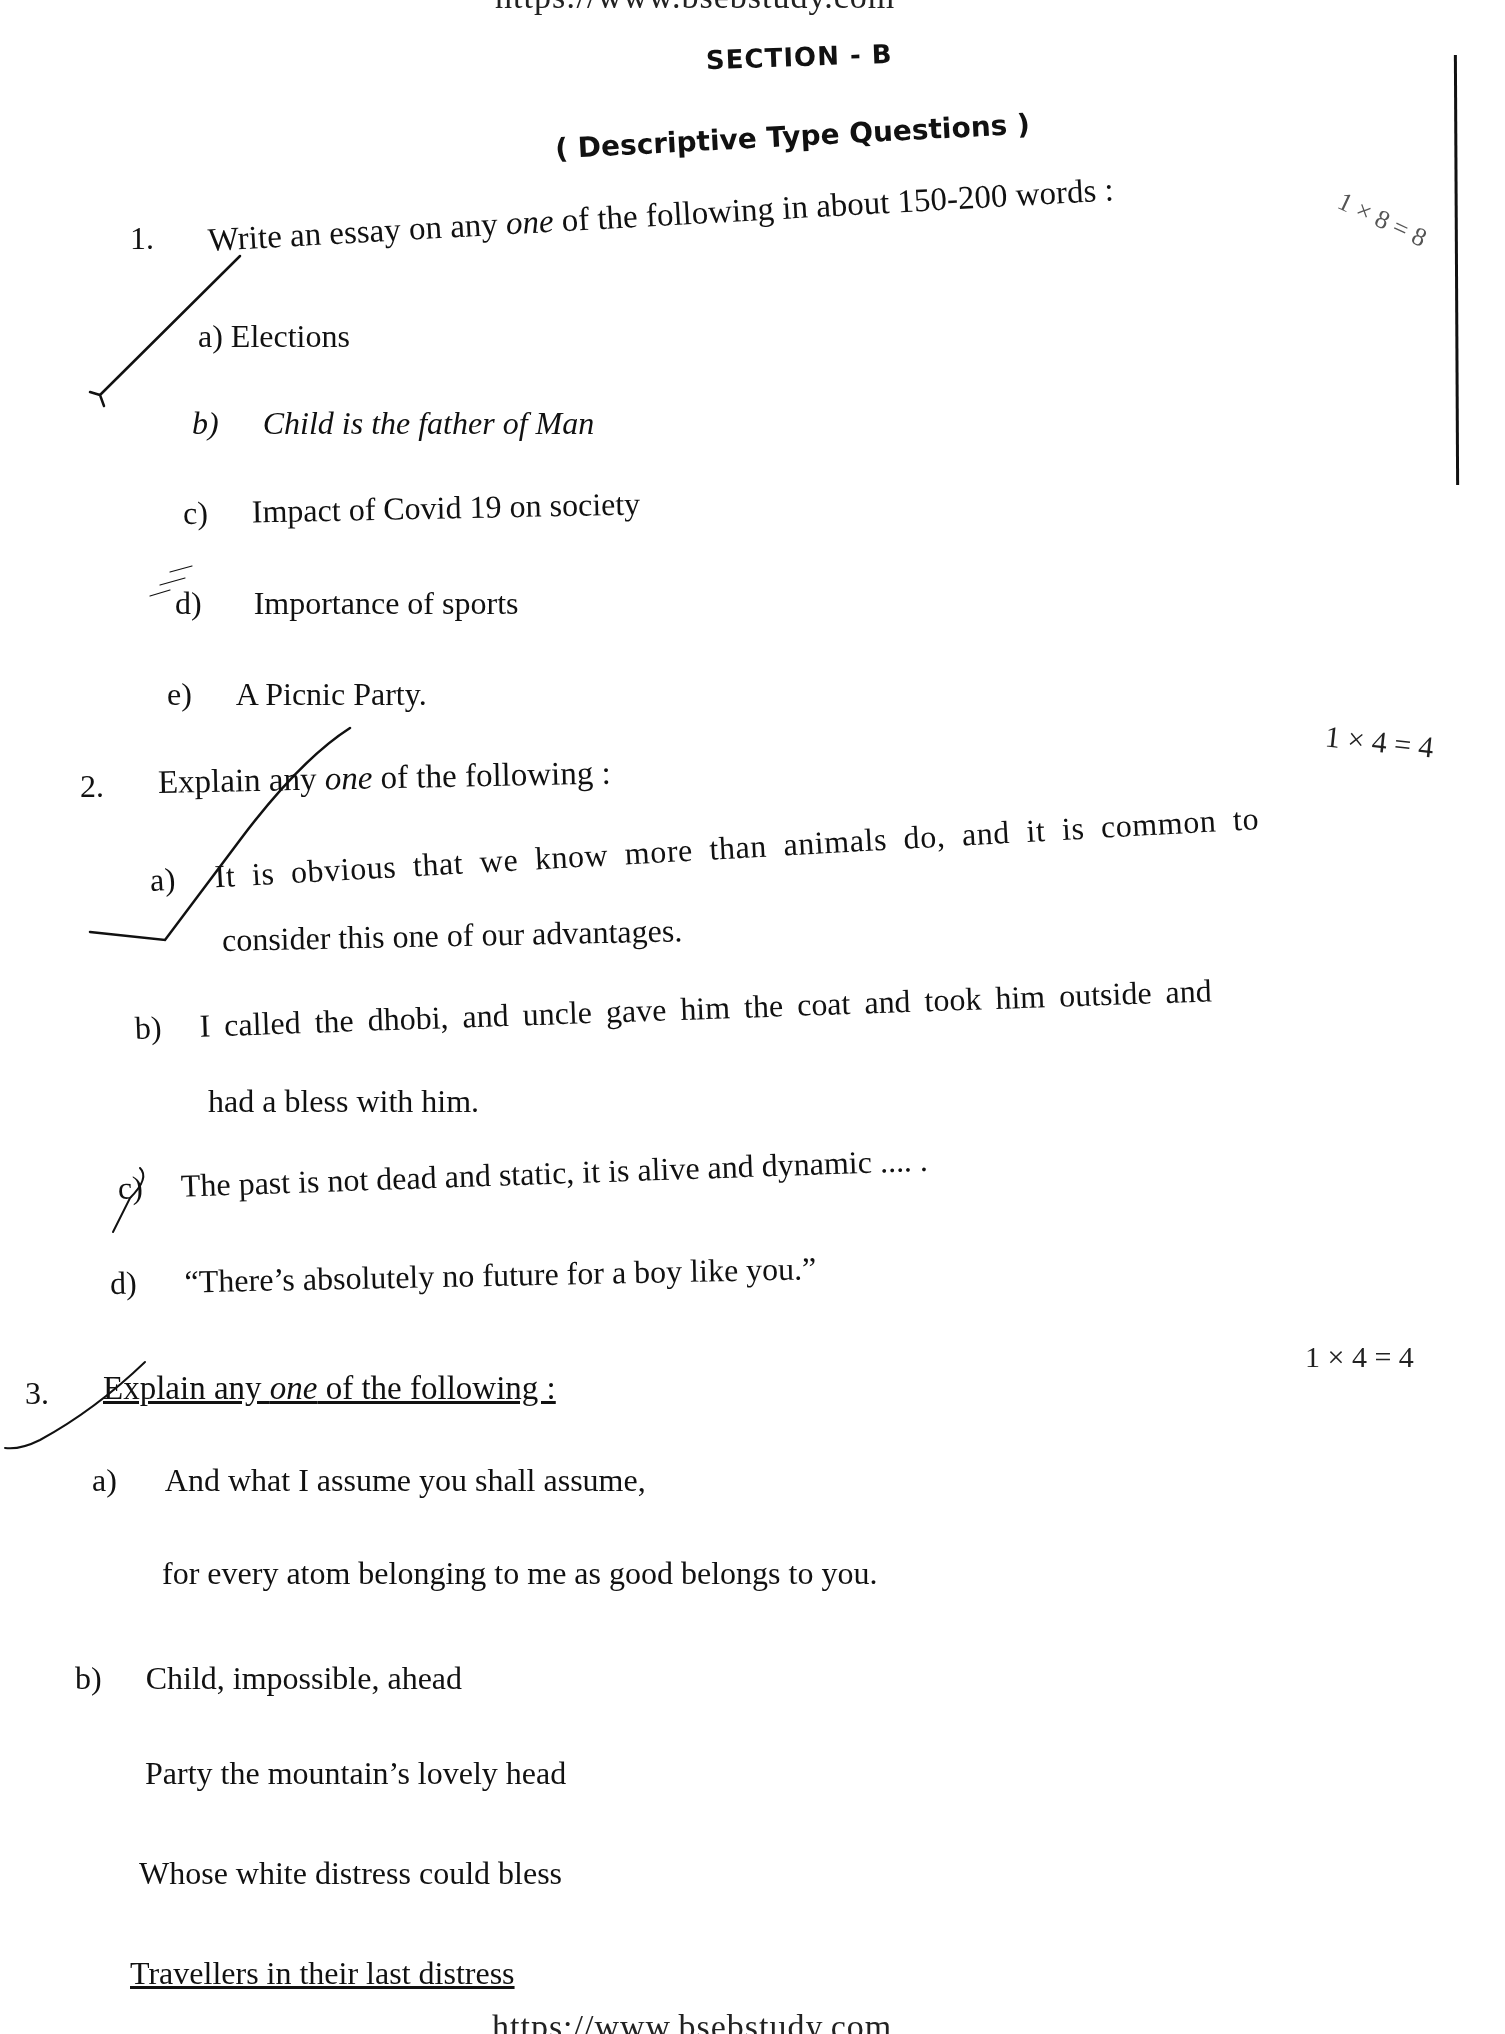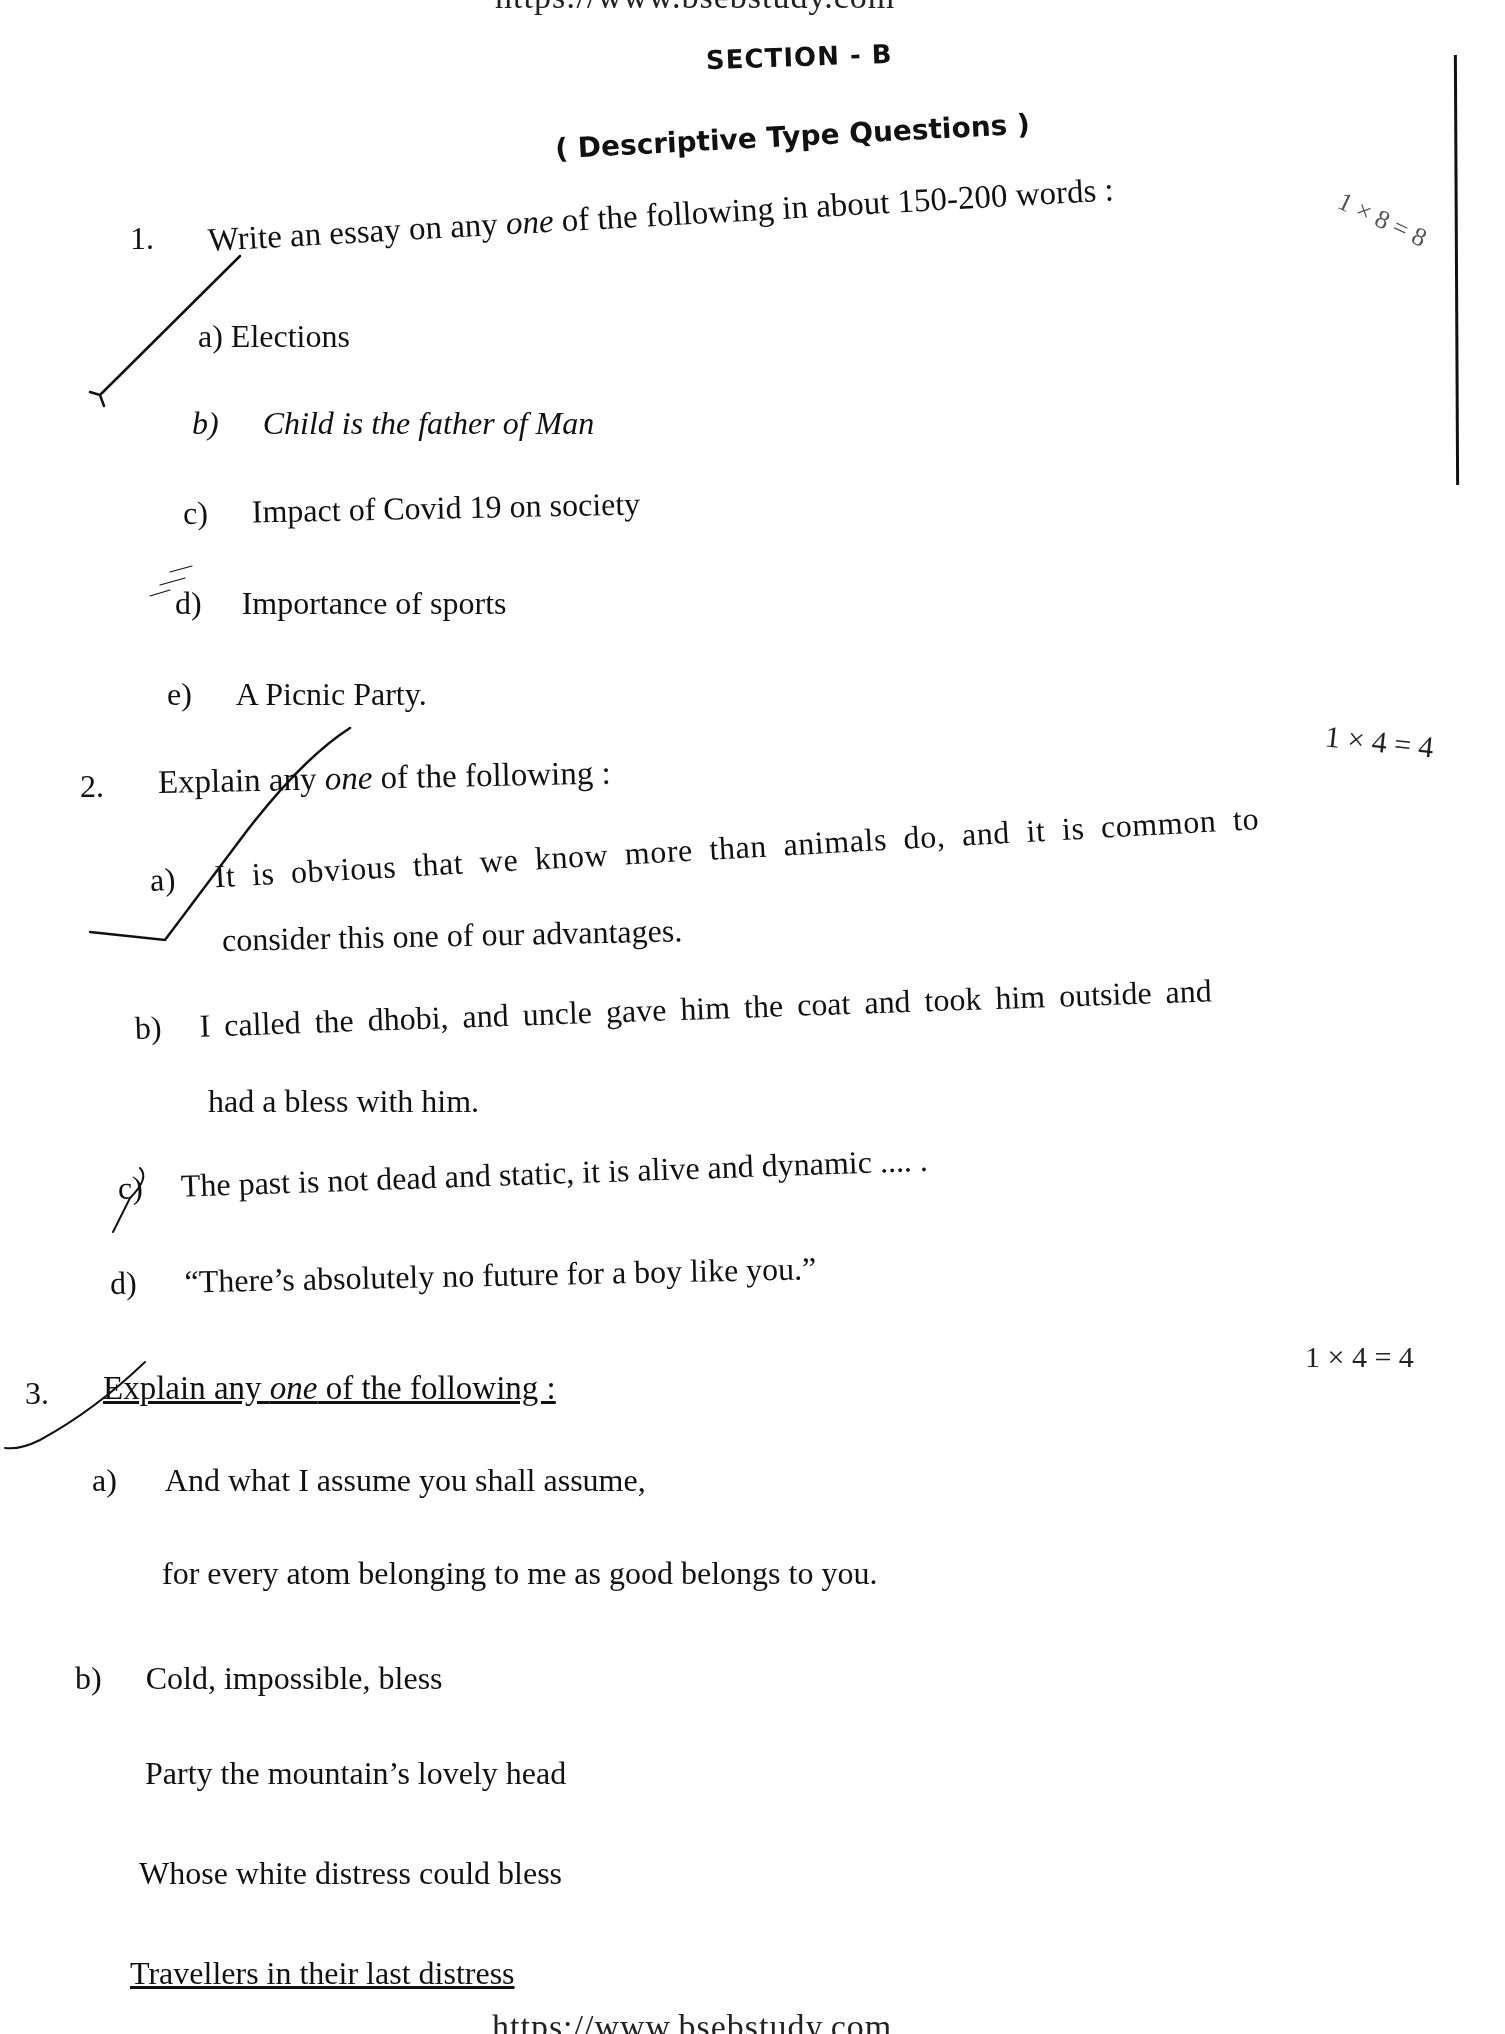--- a/index.html
+++ b/index.html
@@ -45,21 +45,21 @@
   <div class="abs opt" style="left:192px; top:405px;font-style:italic;">
     <span>b)</span>
     <span style="margin-left:36px">Child is the father of Man</span>
   </div>
   <div class="abs opt tilt3" style="left:183px; top:495px;">
     <span>c)</span>
     <span style="margin-left:36px">Impact of Covid 19 on society</span>
   </div>
   <div class="abs opt" style="left:175px; top:585px;">
     <span>d)</span>
-    <span style="margin-left:32px">Importance of sports</span>
+    <span style="margin-left:44px">Importance of sports</span>
   </div>
   <div class="abs opt" style="left:167px; top:676px;text-align:center;">
     <span>e)</span>
     <span style="margin-left:36px">A Picnic Party.</span>
   </div>
 </div>
 
 <div>
   <div class="abs qnum" style="left:80px; top:768px;">2.</div>
   <div class="abs qtext tilt3" style="left:158px; top:764px;">
@@ -98,21 +98,21 @@
   <div class="abs marks" style="left:1305px; top:1340px;">1 × 4 = 4</div>
 
   <div class="abs opt" style="left:92px; top:1462px;">
     <span>a)</span>
     <span style="margin-left:40px">And what I assume you shall assume,</span>
   </div>
   <div class="abs opt" style="left:162px; top:1555px;">for every atom belonging to me as good belongs to you.</div>
 
   <div class="abs opt" style="left:75px; top:1660px;">
     <span>b)</span>
-    <span style="margin-left:36px">Cold, impossible, bless</span>
+    <span style="margin-left:36px">Child, impossible, ahead</span>
   </div>
   <div class="abs opt" style="left:145px; top:1755px;">Party the mountain’s lovely head</div>
   <div class="abs opt" style="left:139px; top:1855px;">Whose white distress could bless</div>
   <div class="abs opt" style="left:130px; top:1955px;text-decoration:underline;">Travellers in their last distress</div>
 </div>
 
 <div class="abs url" style="left:492px; top:2008px;">https://www.bsebstudy.com</div>
 
 <svg class="marks-svg" width="1505" height="2034">
   <g fill="none" stroke="#111" stroke-width="2.5" stroke-linecap="round">

